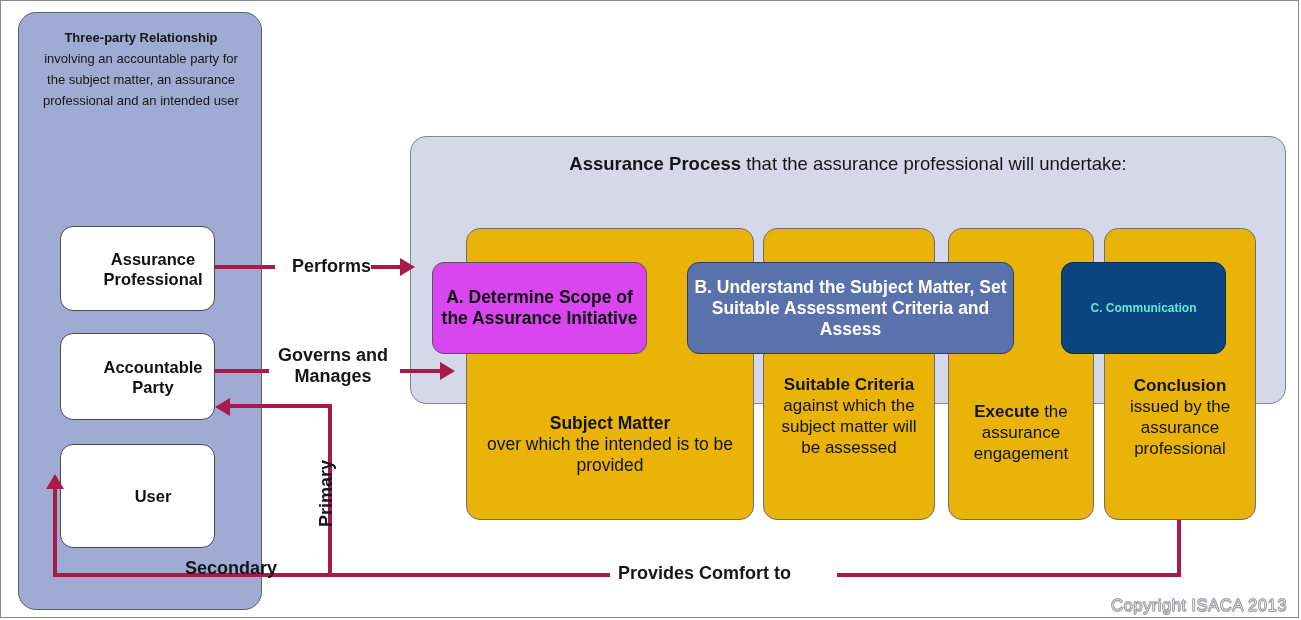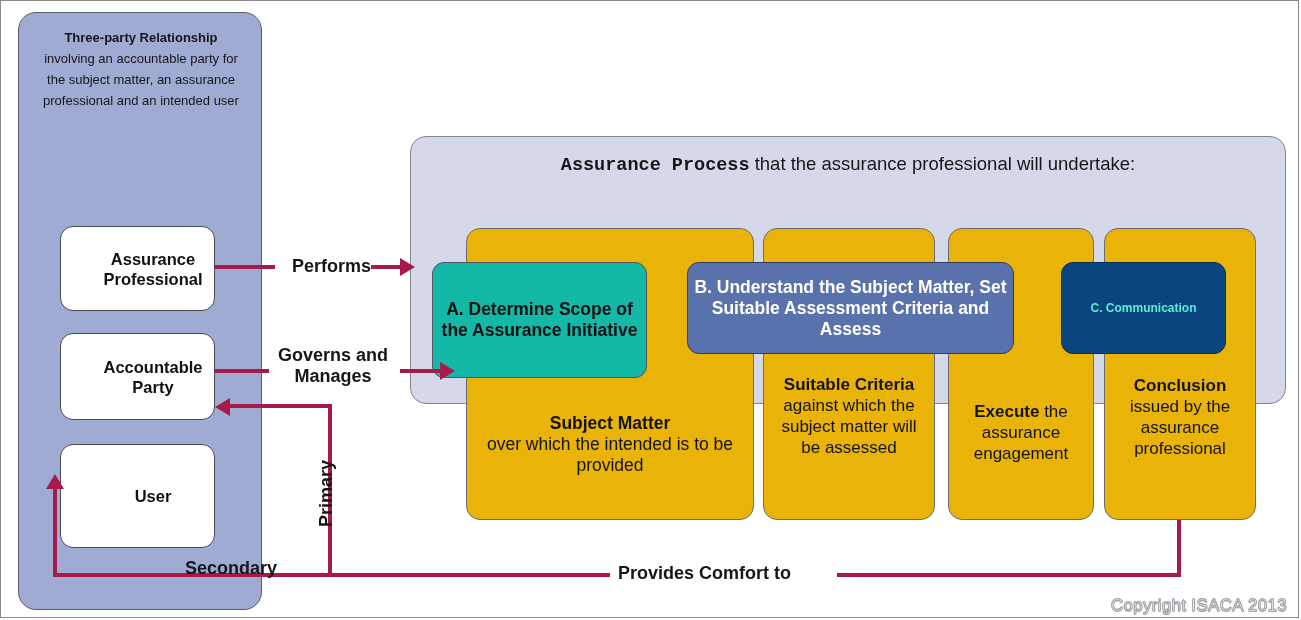--- a/index.html
+++ b/index.html
@@ -92,21 +92,21 @@
   }
   #process-panel-title {
     position: absolute;
     left: 0;
     top: 16px;
     width: 100%;
     text-align: center;
     font-size: 18.5px;
     color: #16161a;
   }
-  #process-panel-title .strong { font-weight: bold; font-family: Liberation Mono, monospace; }
+  #process-panel-title .strong { font-weight: bold; }
 
   
   .process-col {
     position: absolute;
     background: #eab308;
     border: 1.4px solid #6c6c77;
     border-radius: 14px;
     box-sizing: border-box;
   }
   #col-subject-matter { left: 466px; top: 228px; width: 288px; height: 292px; }
@@ -135,22 +135,22 @@
     border-radius: 12px;
     box-sizing: border-box;
     display: flex;
     align-items: center;
     justify-content: center;
     text-align: center;
     font-weight: bold;
     line-height: 21px;
   }
   #stage-a {
-    left: 432px; top: 262px; width: 215px; height: 116px;
-    background: #14b8a6;
+    left: 432px; top: 262px; width: 215px; height: 92px;
+    background: #d946ef;
     border: 1.6px solid #55555f;
     color: #111114;
     font-size: 17.5px;
   }
   #stage-b {
     left: 687px; top: 262px; width: 327px; height: 92px;
     background: #5a72ab;
     border: 1.6px solid #2e3c63;
     color: #ffffff;
     font-size: 17.5px;

